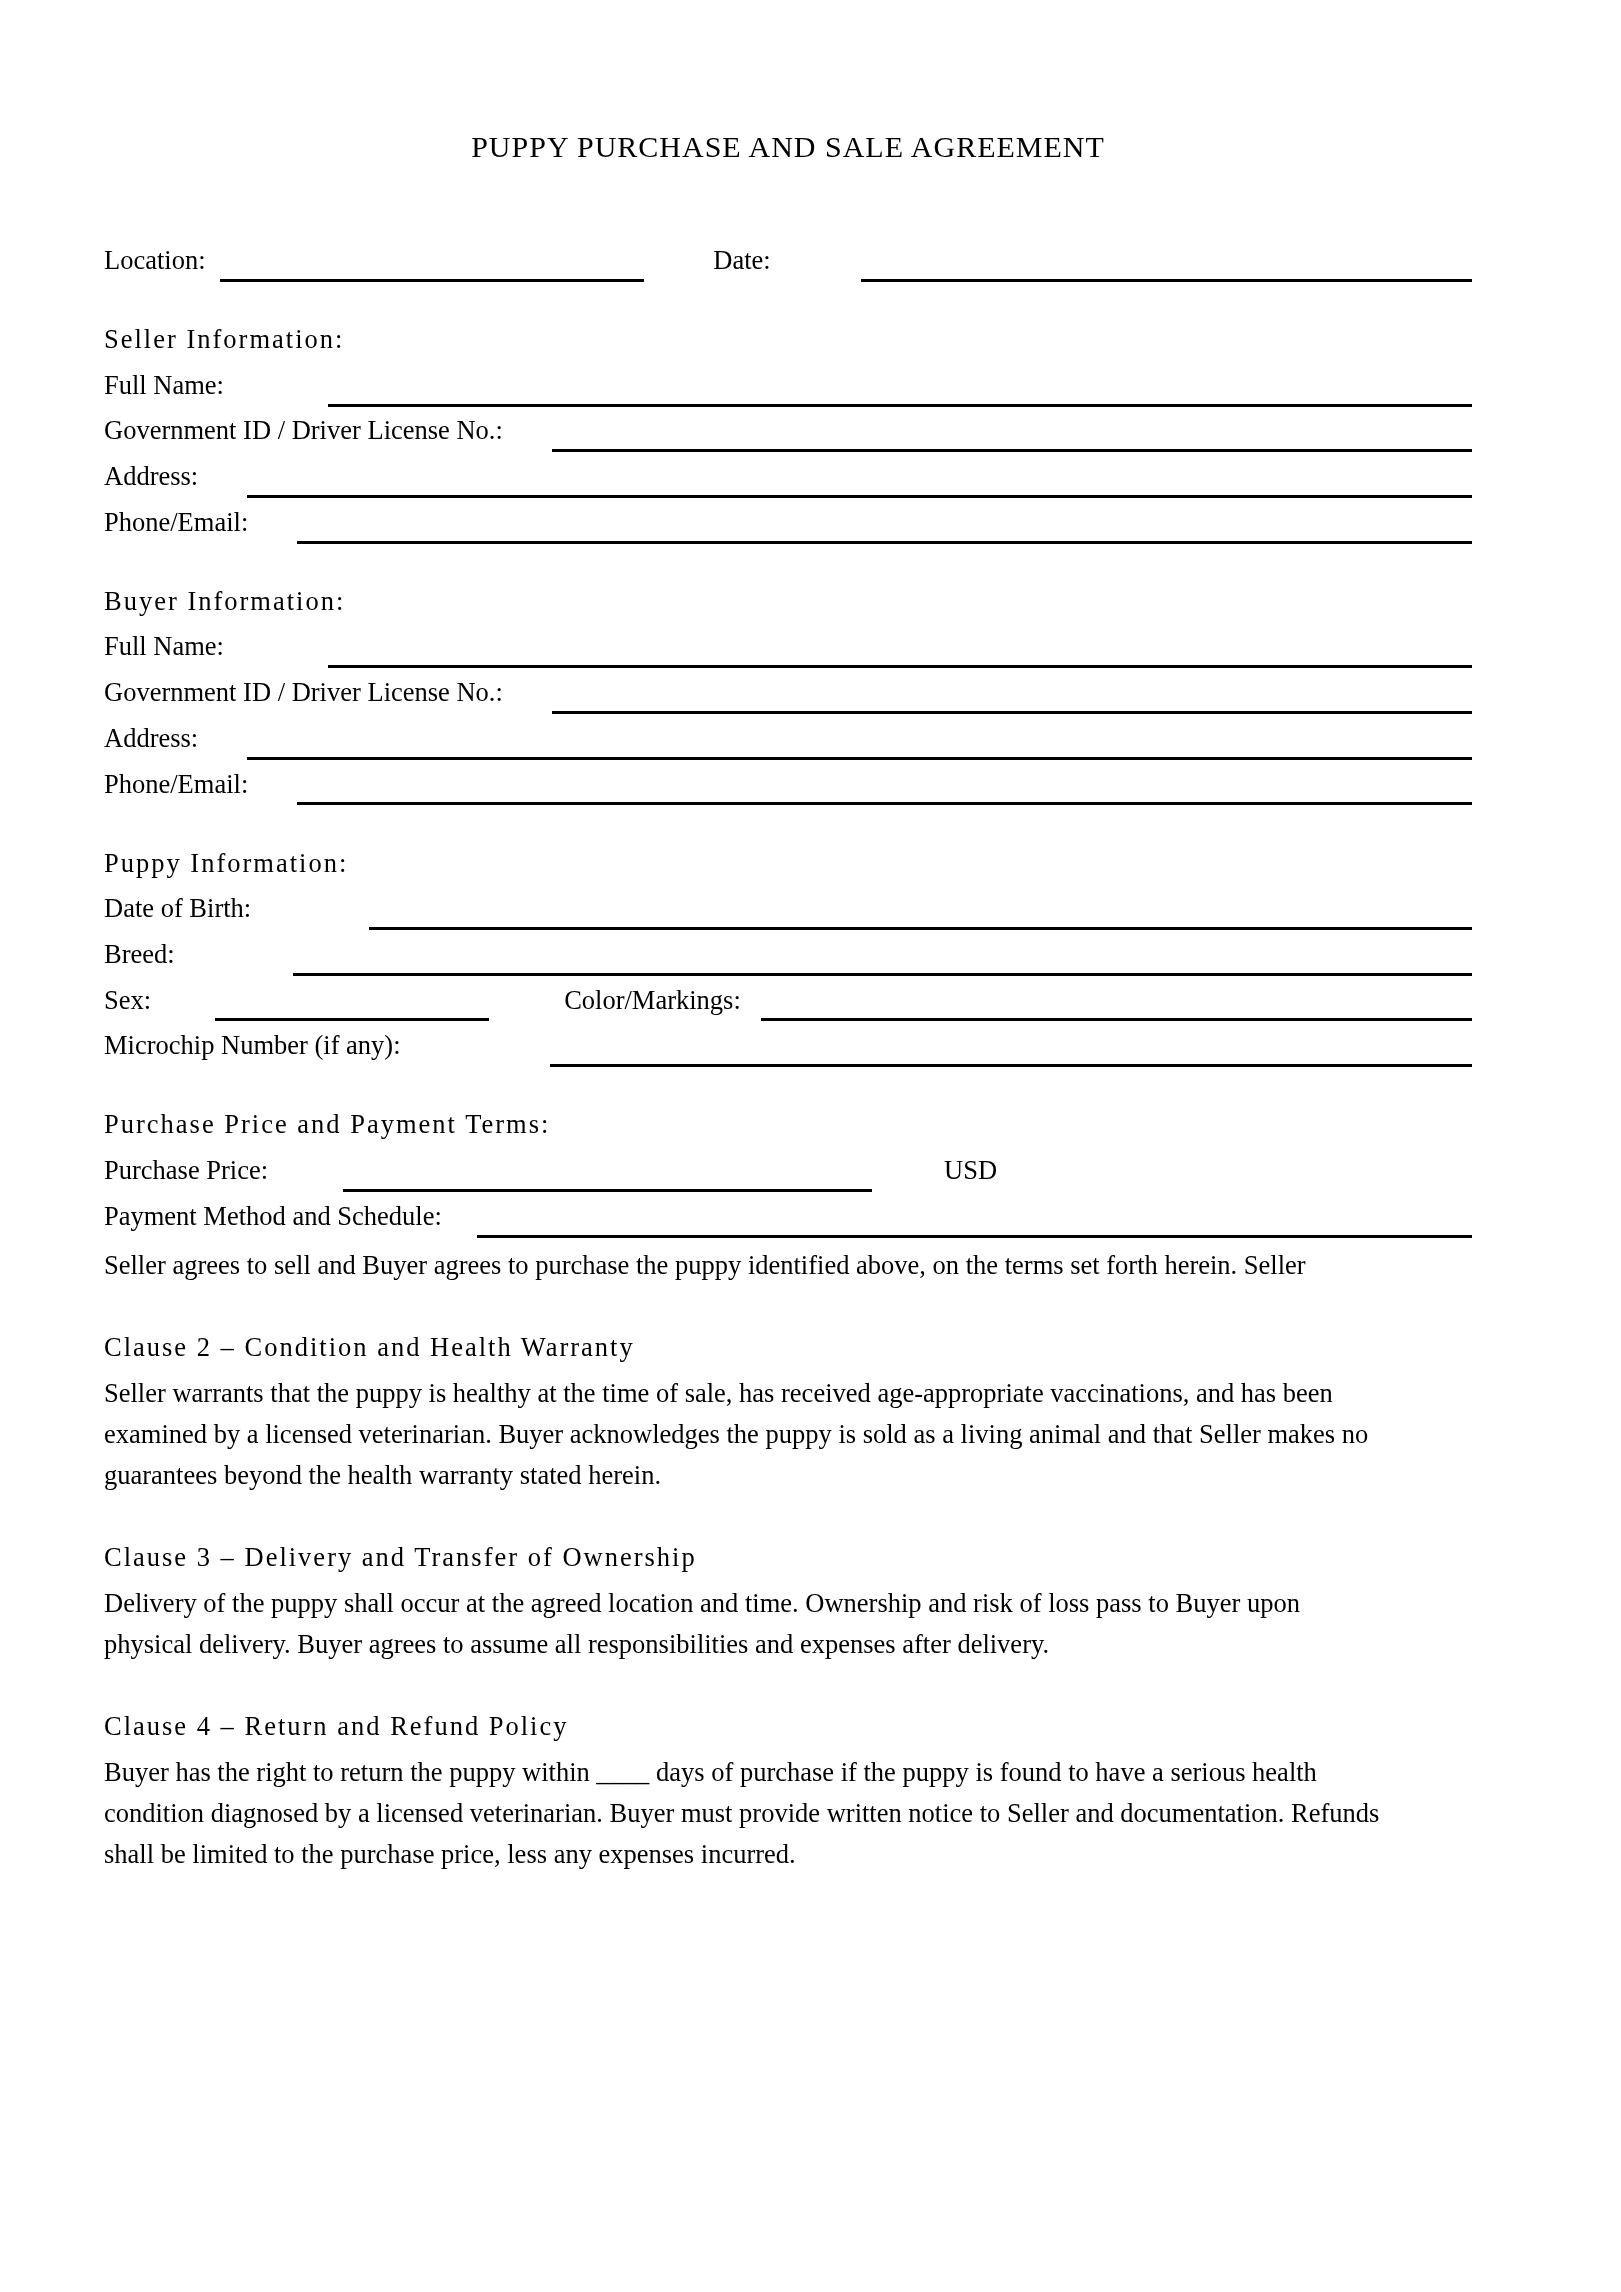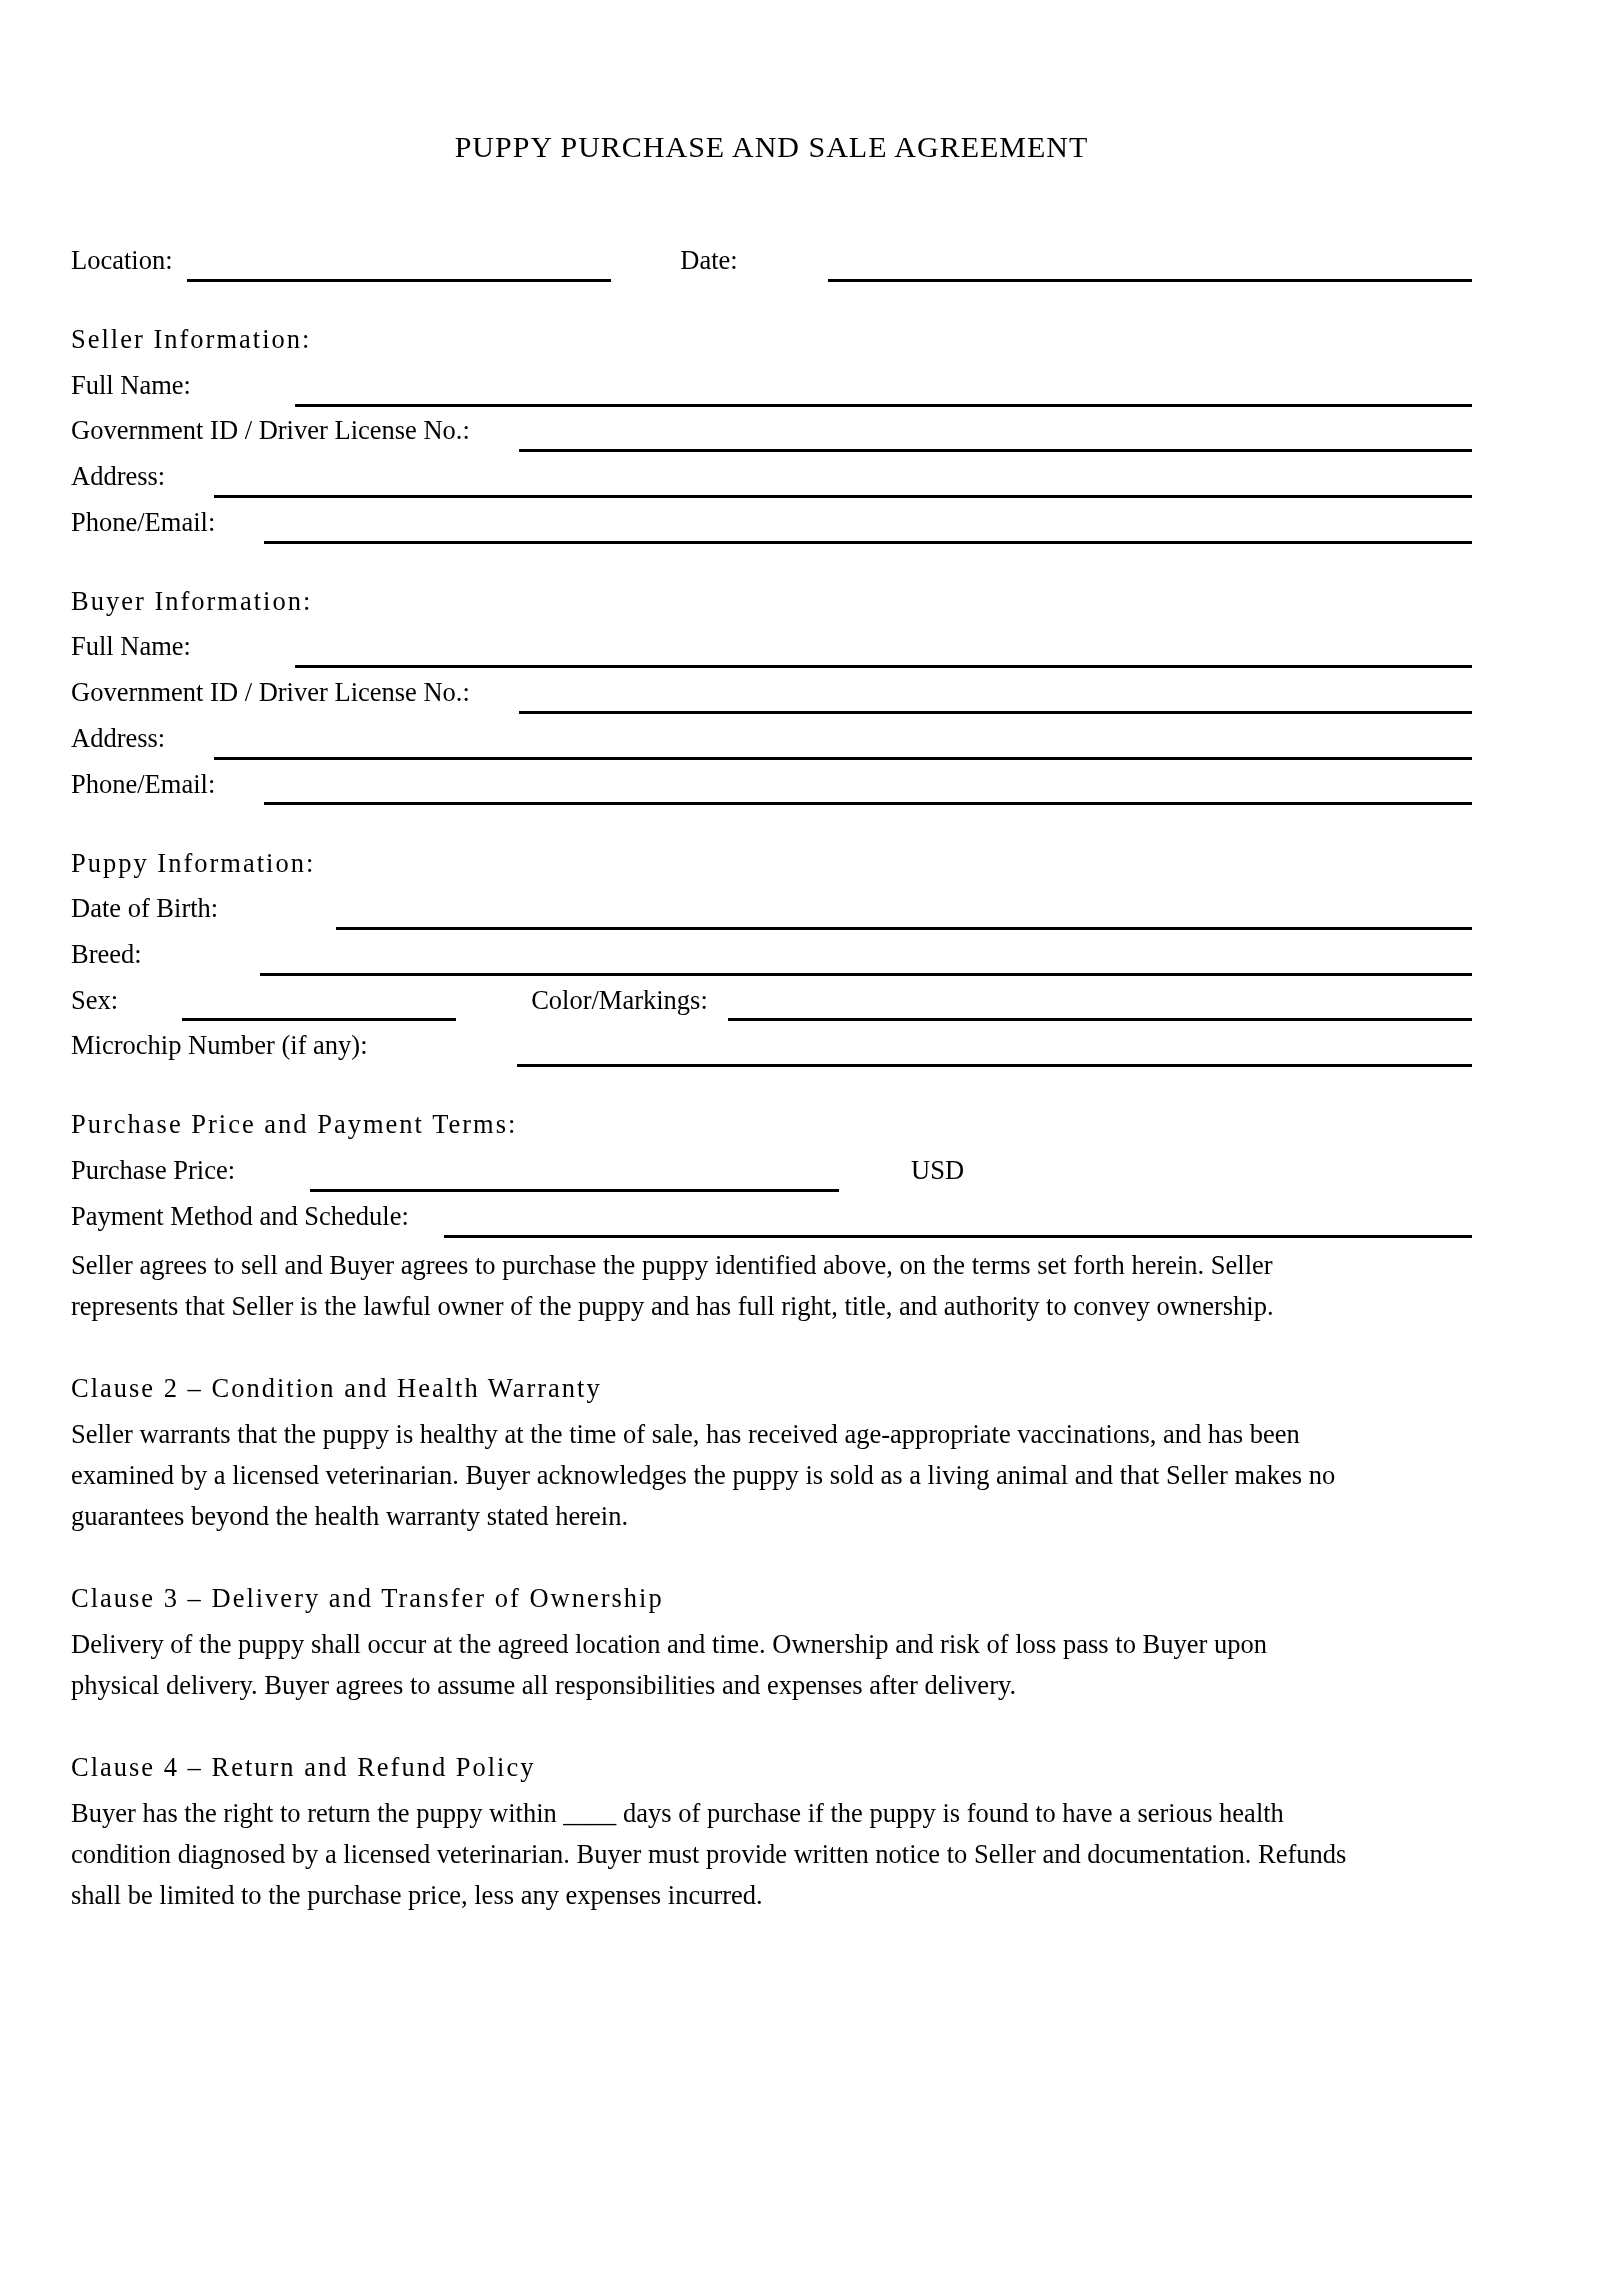--- a/index.html
+++ b/index.html
@@ -2,21 +2,21 @@
 <html><head>
 <meta charset="utf-8">
 <style>
   html, body { margin: 0; padding: 0; background: #e8e8e8; }
   .page {
     position: relative;
     width: 1621px;
     height: 2293px;
     background: #ffffff;
     box-sizing: border-box;
-    padding: 127px 149px 0 71px;
+    padding: 127px 149px 0 104px;
     font-family: "Liberation Serif", "DejaVu Serif", serif;
     color: #000;
     font-size: 26.5px;
     overflow: hidden;
   }
   .title {
     font-size: 30px;
     font-weight: normal;
     letter-spacing: 1px;
     text-align: center;
@@ -154,21 +154,20 @@
     </div>
     <div class="frow">
       <span class="lbl">Payment Method and Schedule:</span>
       <span class="fline grow method-line"></span>
     </div>
   </div>
 
   <div>
     <div class="clause-para">
       <div class="clause-line">Seller agrees to sell and Buyer agrees to purchase the puppy identified above, on the terms set forth herein. Seller</div>
-      <div class="clause-line">represents that Seller is the lawful owner of the puppy and has full right, title, and authority to convey ownership.</div>
     </div>
   </div>
 
   <div>
     <div class="clause-heading">Clause 2 – Condition and Health Warranty</div>
     <div class="clause-para">
       <div class="clause-line">Seller warrants that the puppy is healthy at the time of sale, has received age-appropriate vaccinations, and has been</div>
       <div class="clause-line">examined by a licensed veterinarian. Buyer acknowledges the puppy is sold as a living animal and that Seller makes no</div>
       <div class="clause-line">guarantees beyond the health warranty stated herein.</div>
     </div>

